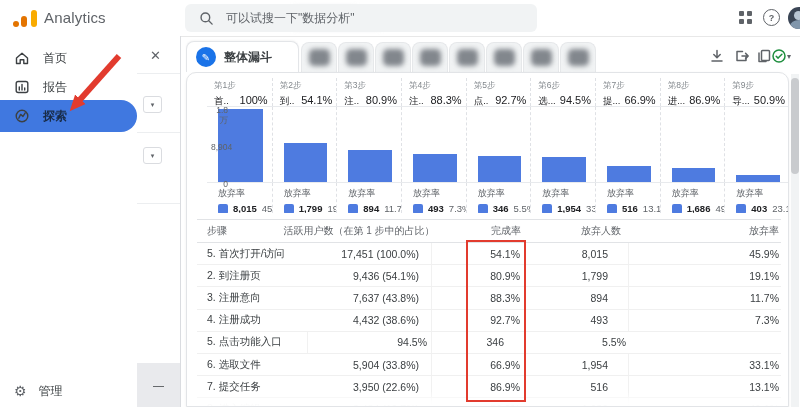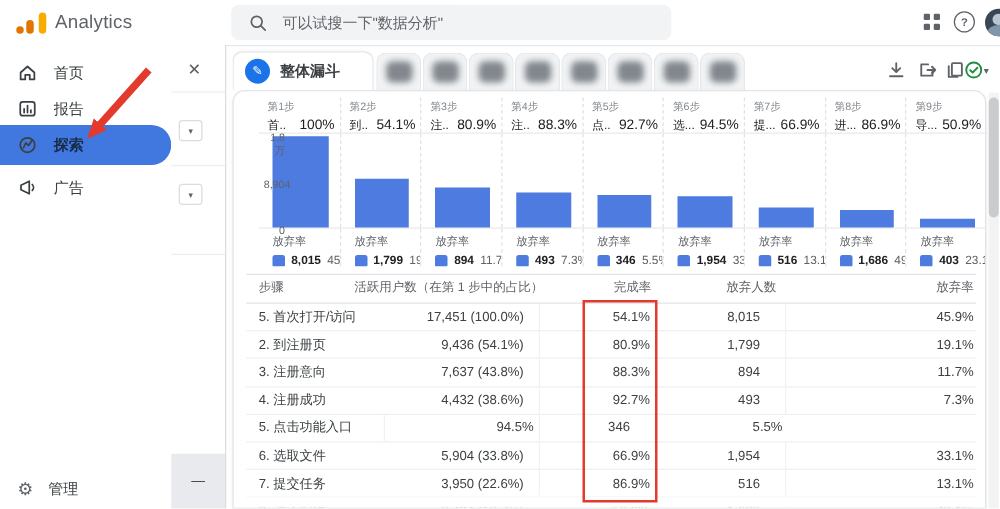--- a/index.html
+++ b/index.html
@@ -147,27 +147,20 @@
       </svg>
       <span>报告</span>
     </div>
     <div class="side-item active" style="top:64px;">
       <svg width="16" height="16" viewBox="0 0 16 16">
         <circle class="nav-stroke" cx="8" cy="8" r="5.8"></circle>
         <path class="nav-stroke" d="M4.8 10.2L6.6 6.4 9 8.4 11.2 4.8"></path>
       </svg>
       <span>探索</span>
     </div>
-    <div class="side-item" style="top:100px;">
-      <svg width="16" height="16" viewBox="0 0 16 16">
-        <path class="nav-stroke" d="M2.8 9.8V6.2l6.6-3.2v10z"></path>
-        <path class="nav-stroke" d="M11.8 5.6a3.4 3.4 0 010 4.8"></path>
-      </svg>
-      <span>广告</span>
-    </div>
     <div class="admin-item">
       <span class="gear-glyph">⚙</span>
       <span>管理</span>
     </div>
   </div>
 
   <div class="varpanel">
     <span class="vp-close">✕</span>
     <div class="vp-divider" style="top:37px;"></div>
     <div class="vp-chev" style="top:60px;">

